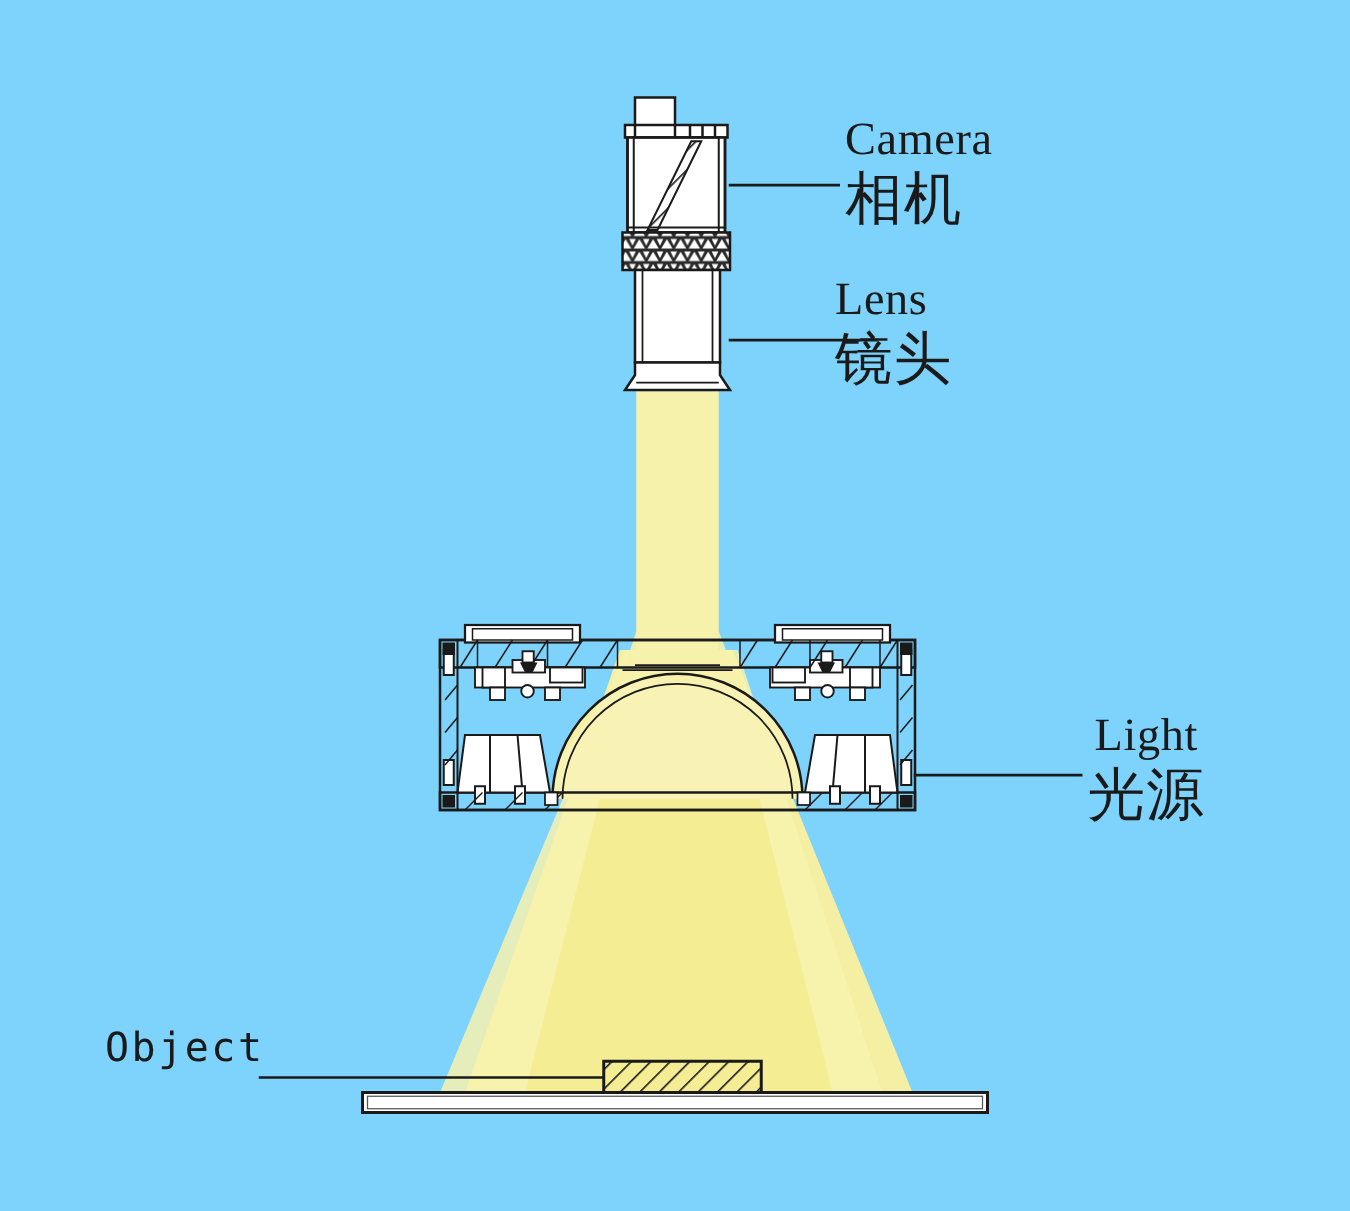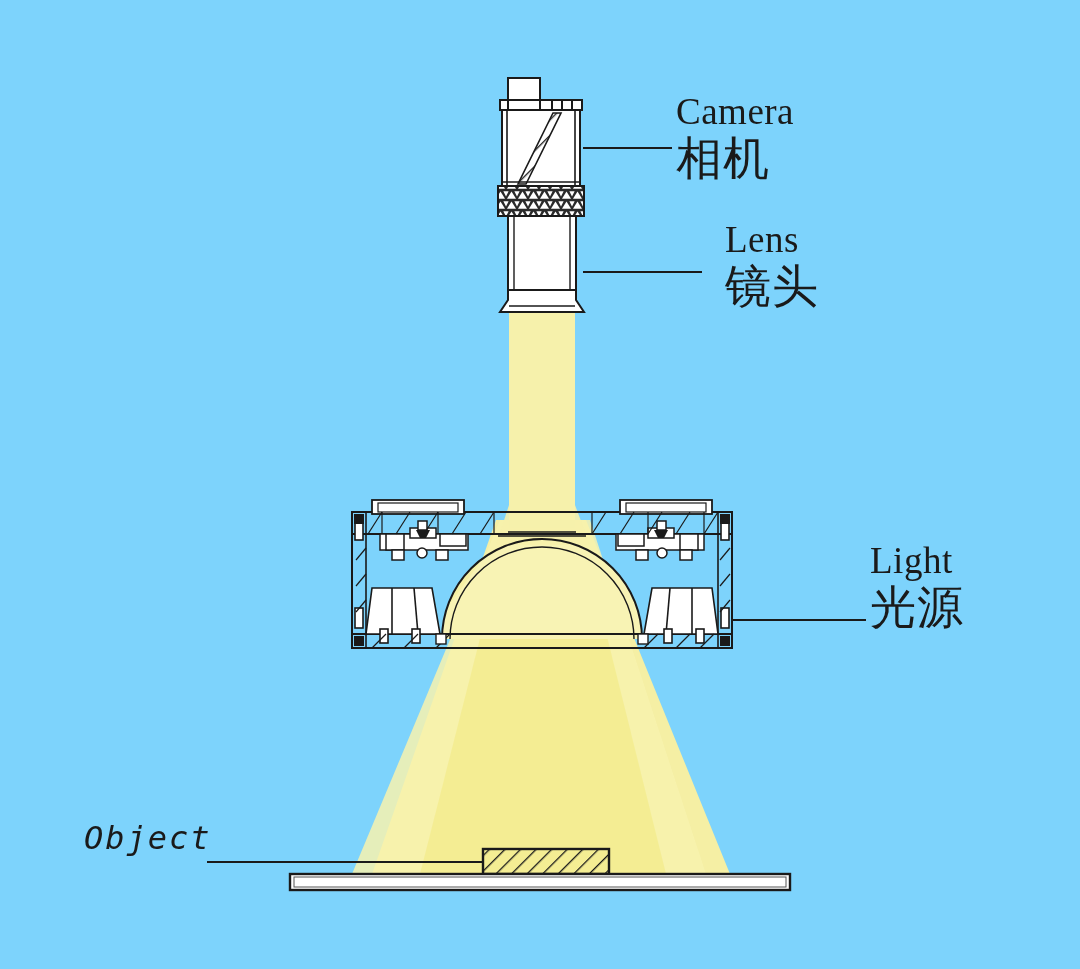--- a/index.html
+++ b/index.html
@@ -45,23 +45,23 @@
     letter-spacing: 2px;
   }
   .lbl .zh {
     display: block;
     font-family: "DejaVu Sans", sans-serif;
     font-size: 46px;
     margin-top: 5px;
     letter-spacing: 1px;
   }
   #label-camera { left: 676px; top: 93px; }
-  #label-lens   { left: 725px; top: 221px; }
-  #label-light  { left: 870px; top: 542px; }
-  #label-object { left: 62px;  top: 822px; text-align: left; font-style: italic; }
+  #label-lens   { left: 668px; top: 221px; }
+  #label-light  { left: 870px; top: 570px; text-align: center; }
+  #label-object { left: 62px;  top: 822px; text-align: left; }
   #label-object .en { margin-left: 22px; }
 </style>
 </head>
 <body>
 
 <div id="stage">
 
   <svg id="diagram" viewBox="0 0 1080 969">
     <defs>
       <pattern id="hatch45" width="11" height="11" patternTransform="rotate(45)" patternUnits="userSpaceOnUse">

